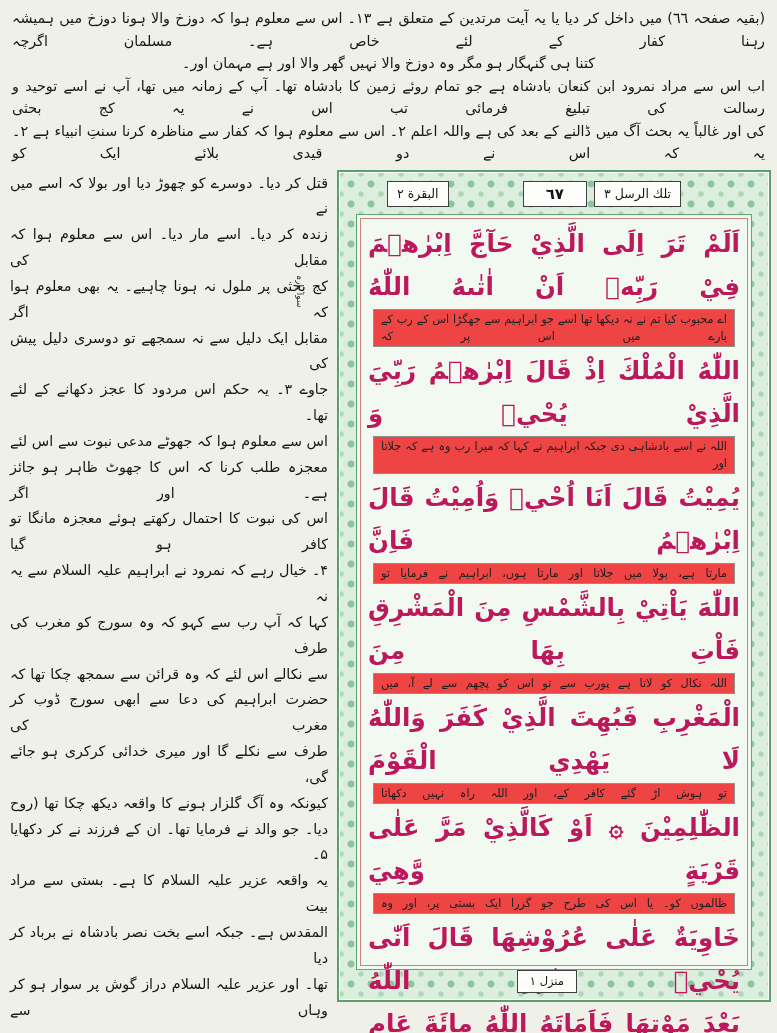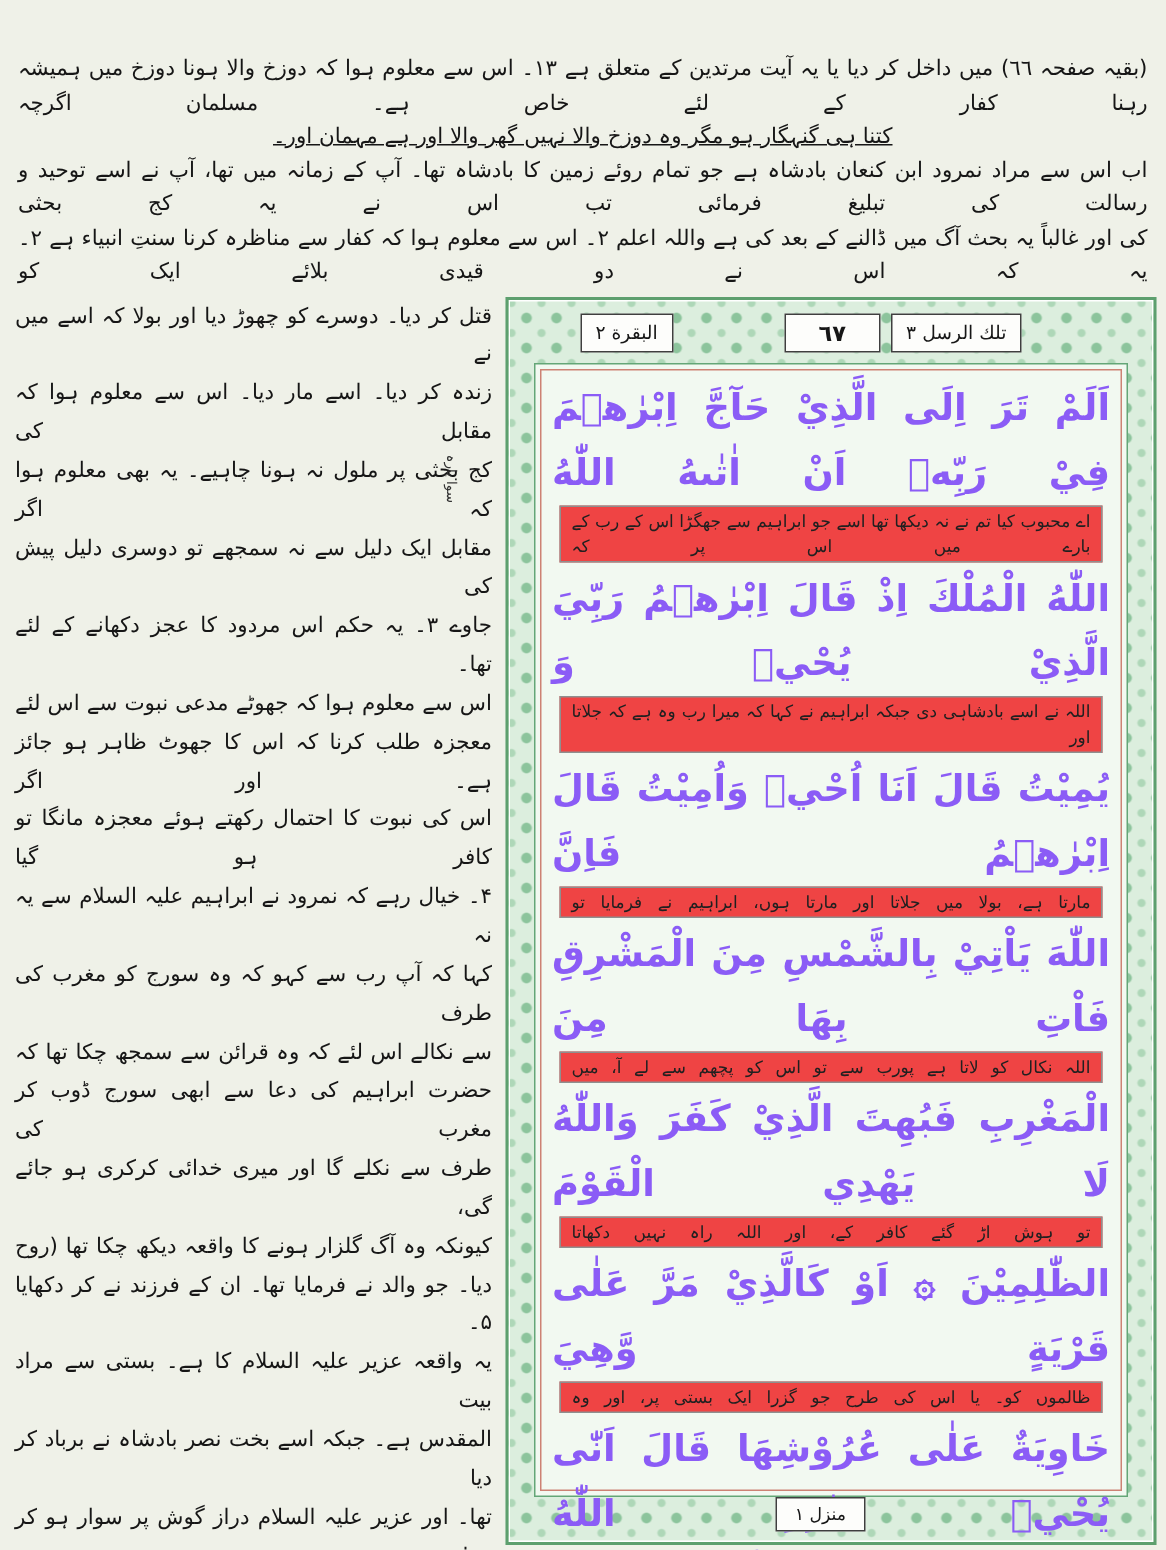--- a/index.html
+++ b/index.html
@@ -6,27 +6,27 @@
   body{
     width:777px;height:1033px;overflow:hidden;
     background:#eff1e8;
     font-family:"DejaVu Sans",sans-serif;
     color:#161616;
     direction:rtl;
   }
   .page{width:777px;height:1033px;position:relative;}
 
   
-  .top-block{padding:7px 12px 2px 12px;margin-top:28px;}
+  .top-block{padding:7px 12px 2px 12px;}
   .c-line{
     font-size:14.3px;line-height:22.5px;
     text-align:justify;text-align-last:justify;
     white-space:normal;
   }
-  .top-block .c-line.centered{text-align:left;text-align-last:center;text-decoration:underline;}
+  .top-block .c-line.centered{text-align:left;text-align-last:center;}
 
   
   .main{display:flex;gap:7px;padding:3px 6px 0 8px;position:relative;align-items:flex-start;}
 
   
   .quran-box{
     width:434px;min-width:434px;height:832px;box-sizing:border-box;
     position:relative;
     padding:46px 21px 34px 21px;
     background-color:#dcEEde;
@@ -62,21 +62,21 @@
     position:absolute;bottom:7px;right:192px;
     background:#fdfdfb;border:1px solid #3f3f3f;
     padding:0 12px;height:21px;line-height:20px;
     font-size:11.5px;z-index:3;
   }
 
   .verse-pair{margin:0;}
   .t-arabic{
     font-size:24.5px;font-weight:700;line-height:43px;
     text-align:justify;text-align-last:justify;
-    padding:0 4px;color:#8b5cf6;
+    padding:0 4px;color:#be185d;
     letter-spacing:-0.2px;
   }
   .t-urdu{
     background:#ef4444;border:1px solid #8f8f8f;
     margin:1px 9px 2px 9px;padding:1px 7px;
     font-size:11.3px;line-height:17px;
     text-align:justify;text-align-last:justify;
     color:#202020;
   }
 

